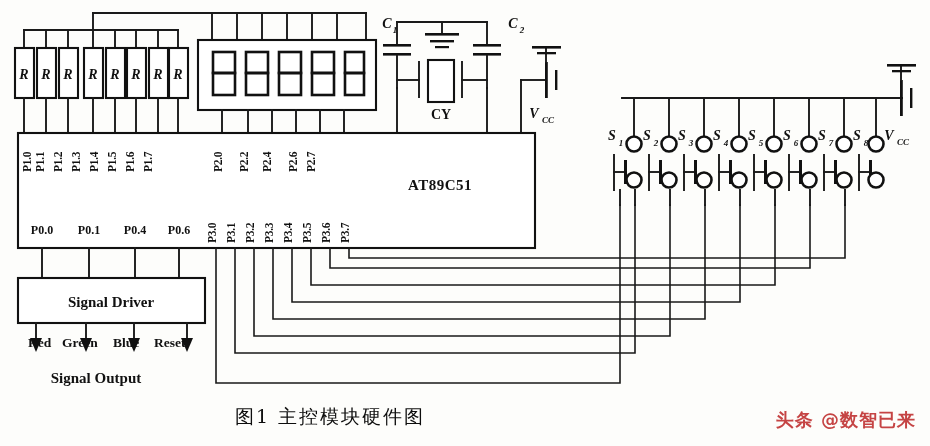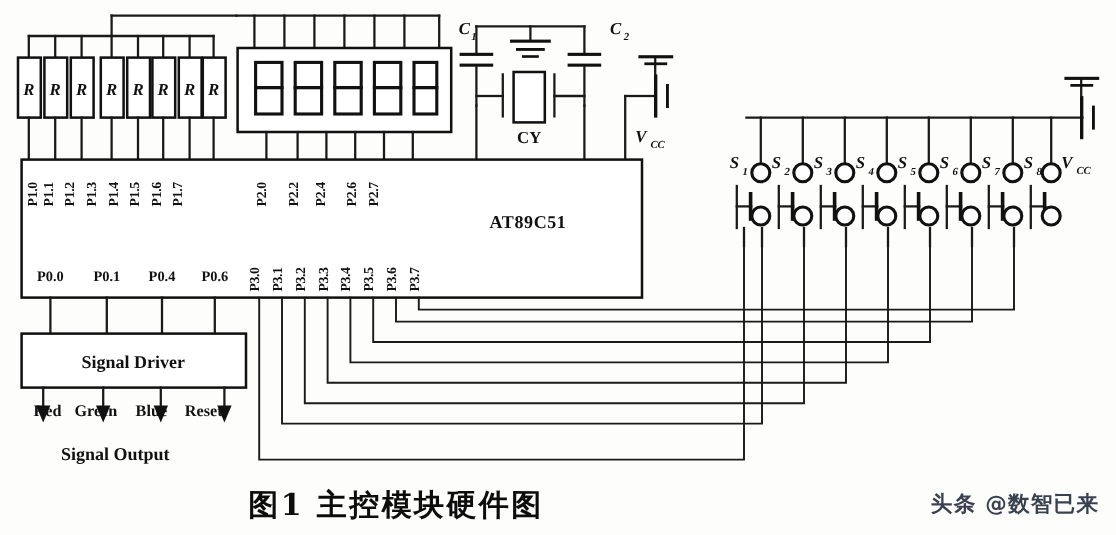--- a/index.html
+++ b/index.html
@@ -60,33 +60,33 @@
   .platefill {
     fill: #111111;
   }
   .caption {
     position: absolute;
     left: 0;
     top: 404px;
     width: 660px;
     text-align: center;
     font-family: "DejaVu Serif", "Liberation Serif", serif;
-    font-size: 25px;
-    font-weight: 700;
+    font-size: 19px;
+    font-weight: 400;
     color: #0d0d0d;
     letter-spacing: 2px;
   }
   .watermark {
     position: absolute;
     right: 14px;
     top: 408px;
     font-family: "DejaVu Sans", "Liberation Sans", sans-serif;
     font-size: 18px;
     font-weight: 700;
-    color: #0f172a;
+    color: #b91c1c;
     opacity: 0.82;
     letter-spacing: 1px;
   }
   text {
     font-family: "Liberation Serif", serif;
     fill: #111111;
   }
   .pinlabel {
     font-size: 11.5px;
     font-weight: 700;

